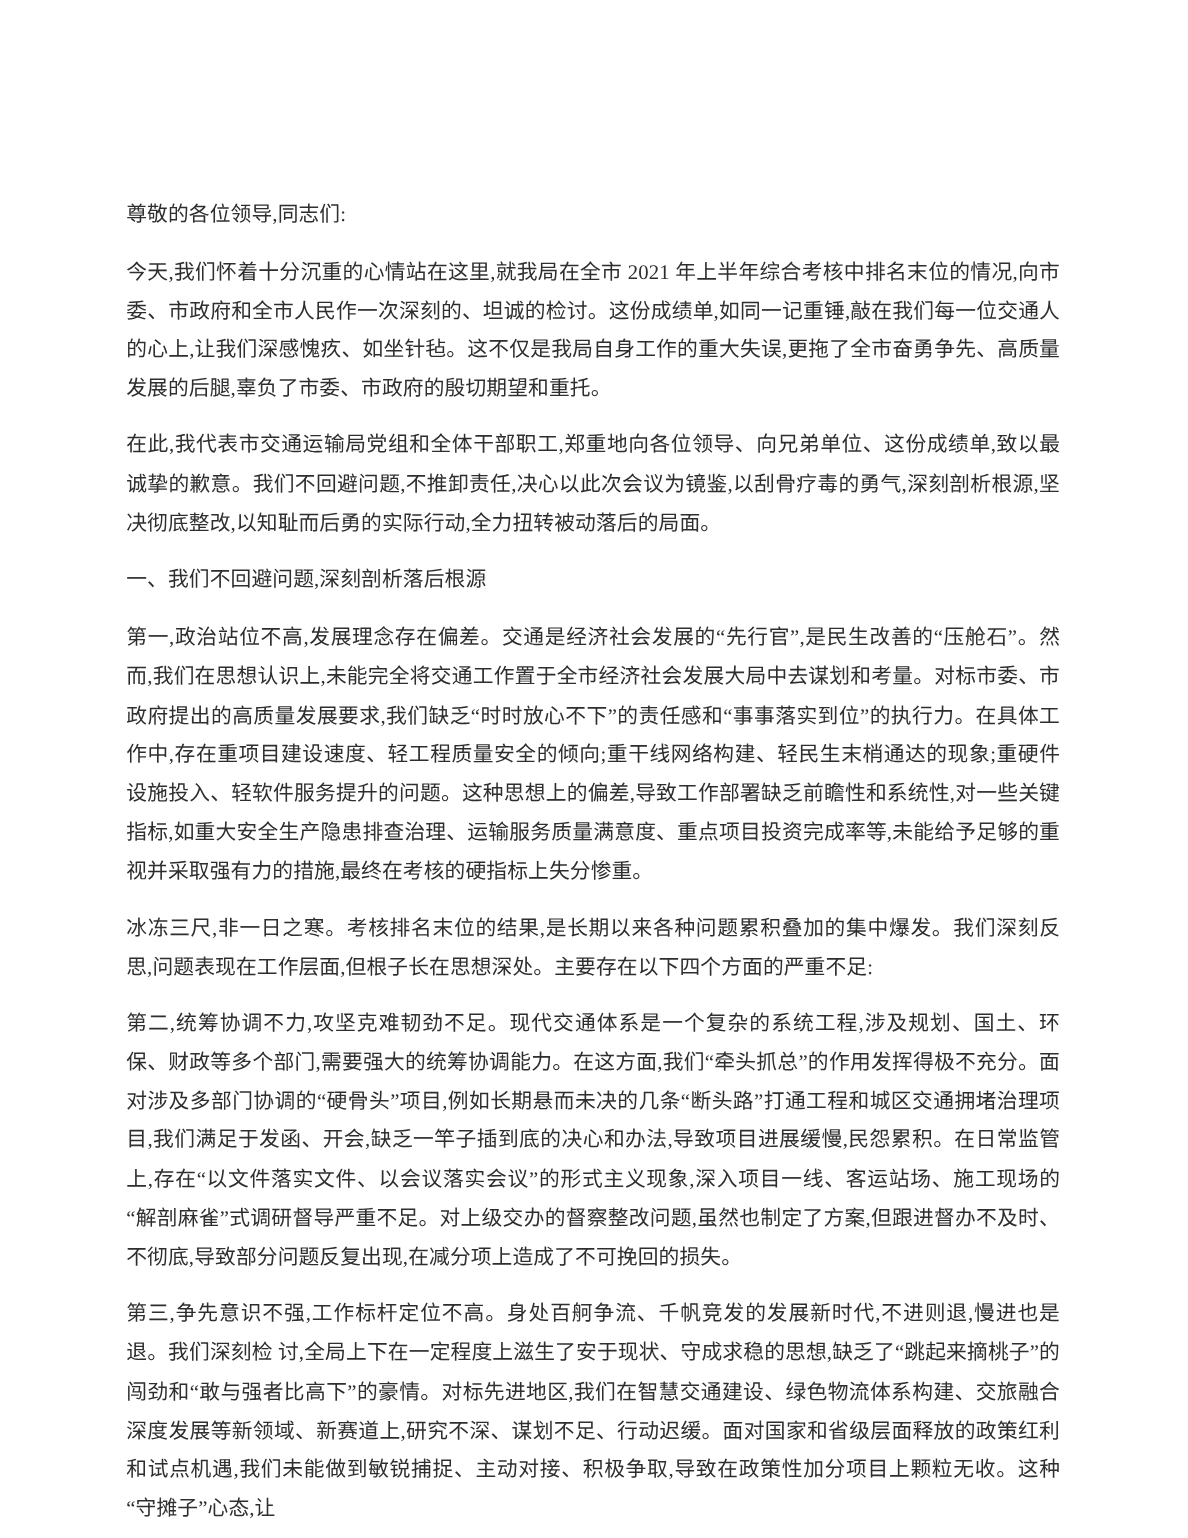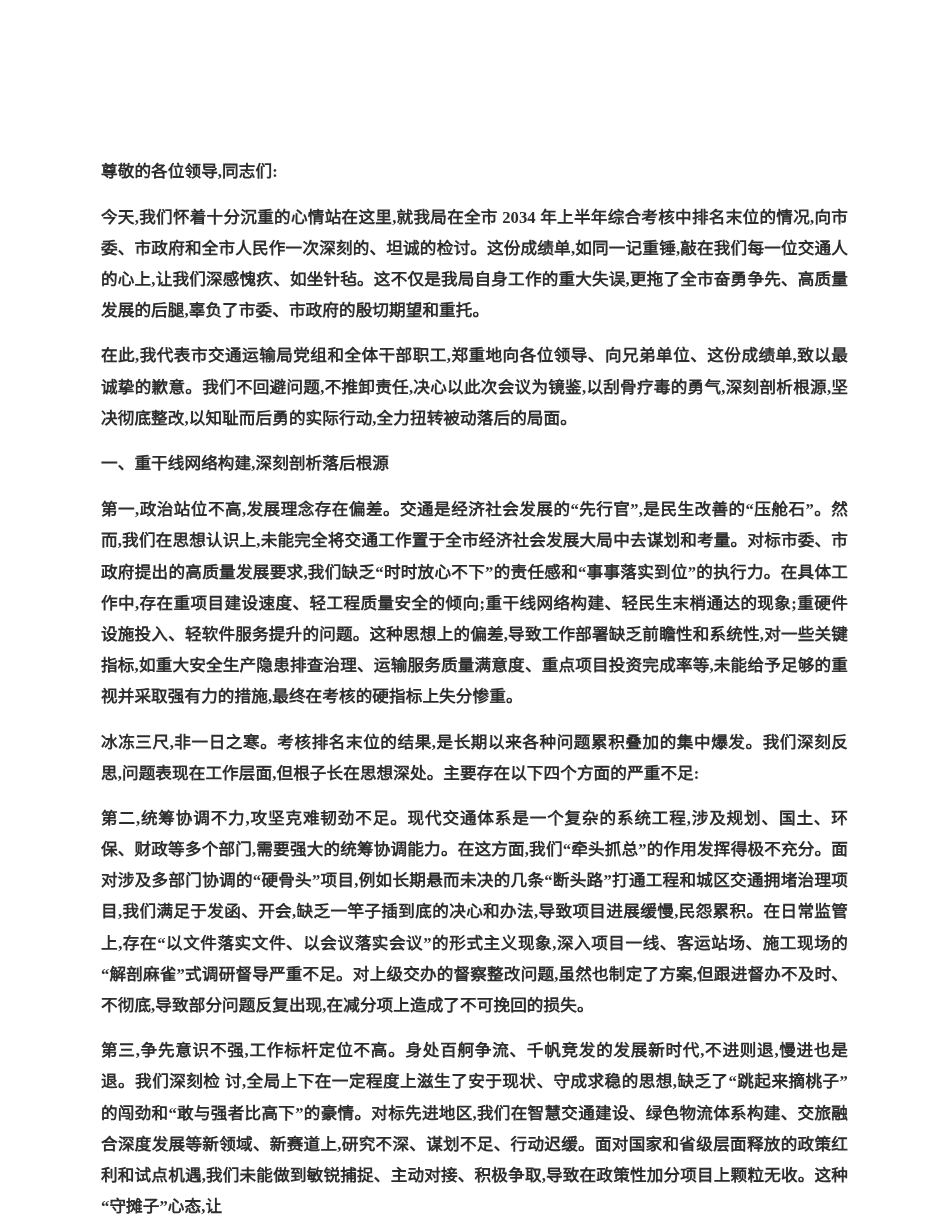--- a/index.html
+++ b/index.html
@@ -15,21 +15,20 @@
     font-family: "Liberation Serif", "DejaVu Serif", serif;
     color: #2b2b2b;
     -webkit-font-smoothing: antialiased;
   }
   .page {
     box-sizing: border-box;
     width: 950px;
     height: 1230px;
     padding: 130px 102px 0 101px;
     background: #ffffff;
-    font-weight: bold;
   }
   .doc-title {
     font-family: "Liberation Sans", "DejaVu Sans", sans-serif;
     font-size: 16.5px;
     font-weight: bold;
     color: #000000;
     letter-spacing: 0.3px;
     margin: 0 0 26px 0;
     line-height: 1.35;
   }
@@ -60,25 +59,25 @@
 </head>
 <body>
 
 <div class="page">
 
   <h1 class="doc-title"></h1>
 
   <p class="para salutation">尊敬的各位领导,同志们:</p>
 
 
-  <p class="para">今天,我们怀着十分沉重的心情站在这里,就我局在全市 2034 年上半年综合考核中排名末位的情况,向市委、市政府和全市人民作一次深刻的、坦诚的检讨。这份成绩单,如同一记重锤,敲在我们每一位交通人的心上,让我们深感愧疚、如坐针毡。这不仅是我局自身工作的重大失误,更拖了全市奋勇争先、高质量发展的后腿,辜负了市委、市政府的殷切期望和重托。</p>
+  <p class="para">今天,我们怀着十分沉重的心情站在这里,就我局在全市 2021 年上半年综合考核中排名末位的情况,向市委、市政府和全市人民作一次深刻的、坦诚的检讨。这份成绩单,如同一记重锤,敲在我们每一位交通人的心上,让我们深感愧疚、如坐针毡。这不仅是我局自身工作的重大失误,更拖了全市奋勇争先、高质量发展的后腿,辜负了市委、市政府的殷切期望和重托。</p>
 
   <p class="para">在此,我代表市交通运输局党组和全体干部职工,郑重地向各位领导、向兄弟单位、这份成绩单,致以最诚挚的歉意。我们不回避问题,不推卸责任,决心以此次会议为镜鉴,以刮骨疗毒的勇气,深刻剖析根源,坚决彻底整改,以知耻而后勇的实际行动,全力扭转被动落后的局面。</p>
 
-  <p class="para heading">一、重干线网络构建,深刻剖析落后根源</p>
+  <p class="para heading">一、我们不回避问题,深刻剖析落后根源</p>
 
   <p class="para">第一,政治站位不高,发展理念存在偏差。交通是经济社会发展的“先行官”,是民生改善的“压舱石”。然而,我们在思想认识上,未能完全将交通工作置于全市经济社会发展大局中去谋划和考量。对标市委、市政府提出的高质量发展要求,我们缺乏“时时放心不下”的责任感和“事事落实到位”的执行力。在具体工作中,存在重项目建设速度、轻工程质量安全的倾向;重干线网络构建、轻民生末梢通达的现象;重硬件设施投入、轻软件服务提升的问题。这种思想上的偏差,导致工作部署缺乏前瞻性和系统性,对一些关键指标,如重大安全生产隐患排查治理、运输服务质量满意度、重点项目投资完成率等,未能给予足够的重视并采取强有力的措施,最终在考核的硬指标上失分惨重。</p>
 
   <p class="para">冰冻三尺,非一日之寒。考核排名末位的结果,是长期以来各种问题累积叠加的集中爆发。我们深刻反思,问题表现在工作层面,但根子长在思想深处。主要存在以下四个方面的严重不足:</p>
 
   <p class="para">第二,统筹协调不力,攻坚克难韧劲不足。现代交通体系是一个复杂的系统工程,涉及规划、国土、环保、财政等多个部门,需要强大的统筹协调能力。在这方面,我们“牵头抓总”的作用发挥得极不充分。面对涉及多部门协调的“硬骨头”项目,例如长期悬而未决的几条“断头路”打通工程和城区交通拥堵治理项目,我们满足于发函、开会,缺乏一竿子插到底的决心和办法,导致项目进展缓慢,民怨累积。在日常监管上,存在“以文件落实文件、以会议落实会议”的形式主义现象,深入项目一线、客运站场、施工现场的“解剖麻雀”式调研督导严重不足。对上级交办的督察整改问题,虽然也制定了方案,但跟进督办不及时、不彻底,导致部分问题反复出现,在减分项上造成了不可挽回的损失。</p>
 
   <p class="para last">第三,争先意识不强,工作标杆定位不高。身处百舸争流、千帆竞发的发展新时代,不进则退,慢进也是退。我们深刻检 讨,全局上下在一定程度上滋生了安于现状、守成求稳的思想,缺乏了“跳起来摘桃子”的闯劲和“敢与强者比高下”的豪情。对标先进地区,我们在智慧交通建设、绿色物流体系构建、交旅融合深度发展等新领域、新赛道上,研究不深、谋划不足、行动迟缓。面对国家和省级层面释放的政策红利和试点机遇,我们未能做到敏锐捕捉、主动对接、积极争取,导致在政策性加分项目上颗粒无收。这种“守摊子”心态,让</p>
 
 </div>

